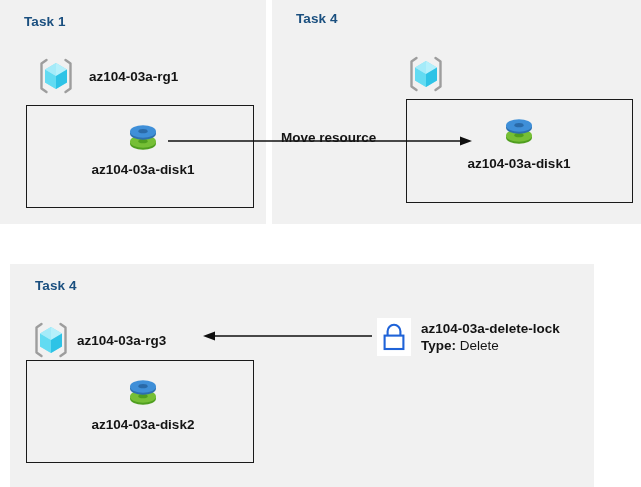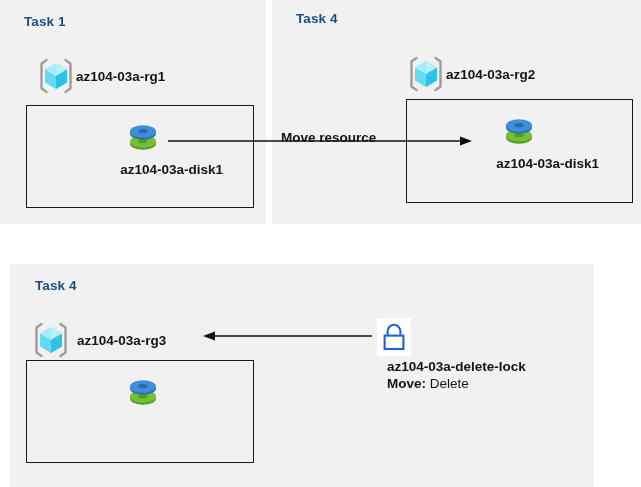--- a/index.html
+++ b/index.html
@@ -65,28 +65,28 @@
   }
   #rg-node-1 { left: 36px;  top: 56px; }
   #rg-node-2 { left: 406px; top: 54px; }
   #rg-node-3 { left: 31px;  top: 320px; align-items: center; }
 
   .rg-icon { width: 40px; height: 40px; display: block; flex: 0 0 auto; }
   .rg-label {
     font-size: 13.5px;
     font-weight: bold;
     color: #141414;
-    margin-left: 0;
+    margin-left: 13px;
   }
   #rg-node-3 .rg-label { margin-left: 6px; }
 
   
   .disk-node {
     position: absolute;
-    text-align: right;
+    text-align: center;
     white-space: nowrap;
   }
   #disk-node-1 { left: 63px;  top: 116px; width: 160px; }
   #disk-node-2 { left: 439px; top: 110px; width: 160px; }
   #disk-node-3 { left: 63px;  top: 371px; width: 160px; }
 
   .disk-icon { width: 44px; height: 44px; display: block; margin: 0 auto; }
   .disk-label {
     font-size: 13.5px;
     font-weight: bold;
@@ -112,21 +112,20 @@
   #label-move { left: 281px; top: 130px; }
 
   
   #lock-node {
     position: absolute;
     left: 377px;
     top: 318px;
     display: flex;
     align-items: flex-start;
     white-space: nowrap;
-    flex-direction: column;
   }
   .lock-icon-wrap {
     width: 34px;
     height: 38px;
     background: #ffffff;
     flex: 0 0 auto;
     display: flex;
     align-items: center;
     justify-content: center;
   }
@@ -194,21 +193,20 @@
       <svg class="rg-icon" viewBox="0 0 40 40" xmlns="http://www.w3.org/2000/svg">
         <path d="M10.5 4 L5.5 7.5 L5.5 32.5 L10.5 36" fill="none" stroke="#9d9d9d" stroke-width="2.4" stroke-linecap="round" stroke-linejoin="round"></path>
         <path d="M29.5 4 L34.5 7.5 L34.5 32.5 L29.5 36" fill="none" stroke="#9d9d9d" stroke-width="2.4" stroke-linecap="round" stroke-linejoin="round"></path>
         <polygon points="20,7 31,13.5 31,26.5 20,33 9,26.5 9,13.5" fill="#8fe4f6"></polygon>
         <polygon points="20,7 31,13.5 20,20" fill="#b6f0fb"></polygon>
         <polygon points="20,20 31,13.5 31,26.5 20,33" fill="#2ec3e6"></polygon>
         <polygon points="20,20 9,13.5 9,26.5 20,33" fill="#62dbf2"></polygon>
         <polygon points="20,7 9,13.5 20,20" fill="#a5ebf9"></polygon>
       </svg>
     </span>
-    <span class="rg-label">az104-03a-rg2</span>
   </div>
 
   <div class="disk-node" id="disk-node-2">
     <span>
       <svg class="disk-icon" viewBox="0 0 44 44" xmlns="http://www.w3.org/2000/svg">
         <ellipse cx="22" cy="27.5" rx="13" ry="6.2" fill="#4f9e1f"></ellipse>
         <ellipse cx="22" cy="25.5" rx="13" ry="6.2" fill="#76bf36"></ellipse>
         <ellipse cx="22" cy="25.2" rx="4.6" ry="2.1" fill="#4f9e1f"></ellipse>
         <ellipse cx="22" cy="17.5" rx="13" ry="6.2" fill="#2d6fae"></ellipse>
         <ellipse cx="22" cy="15.5" rx="13" ry="6.2" fill="#3f8fd8"></ellipse>
@@ -248,35 +246,36 @@
     <span>
       <svg class="disk-icon" viewBox="0 0 44 44" xmlns="http://www.w3.org/2000/svg">
         <ellipse cx="22" cy="27.5" rx="13" ry="6.2" fill="#4f9e1f"></ellipse>
         <ellipse cx="22" cy="25.5" rx="13" ry="6.2" fill="#76bf36"></ellipse>
         <ellipse cx="22" cy="25.2" rx="4.6" ry="2.1" fill="#4f9e1f"></ellipse>
         <ellipse cx="22" cy="17.5" rx="13" ry="6.2" fill="#2d6fae"></ellipse>
         <ellipse cx="22" cy="15.5" rx="13" ry="6.2" fill="#3f8fd8"></ellipse>
         <ellipse cx="22" cy="15.2" rx="4.6" ry="2.1" fill="#2a6aa8"></ellipse>
       </svg>
     </span>
+    <div class="disk-label">az104-03a-disk2</div>
   </div>
 
   <svg class="connector" id="arrow-lock" viewBox="0 0 172 24" xmlns="http://www.w3.org/2000/svg">
     <line class="arrow-line" x1="172" y1="12" x2="12" y2="12"></line>
     <polygon class="arrow-head" points="3,12 15,7.4 15,16.6"></polygon>
   </svg>
 
   <div id="lock-node">
     <span class="lock-icon-wrap">
       <svg class="lock-icon" viewBox="0 0 26 30" xmlns="http://www.w3.org/2000/svg">
         <path d="M6.6 13.5 V9.2 A6.4 6.4 0 0 1 19.4 9.2 V13.5" fill="none" stroke="#1f63d8" stroke-width="2.1"></path>
         <rect x="3.6" y="13.6" width="18.8" height="13.4" fill="#ffffff" stroke="#1f63d8" stroke-width="2.1"></rect>
       </svg>
     </span>
     <span class="lock-text">
       <div class="lock-name">az104-03a-delete-lock</div>
       <div class="lock-type">
-        <b>Move:</b><span> </span><span>Delete</span>
+        <b>Type:</b><span> </span><span>Delete</span>
       </div>
     </span>
   </div>
 
 </div>
 
 </body></html>

